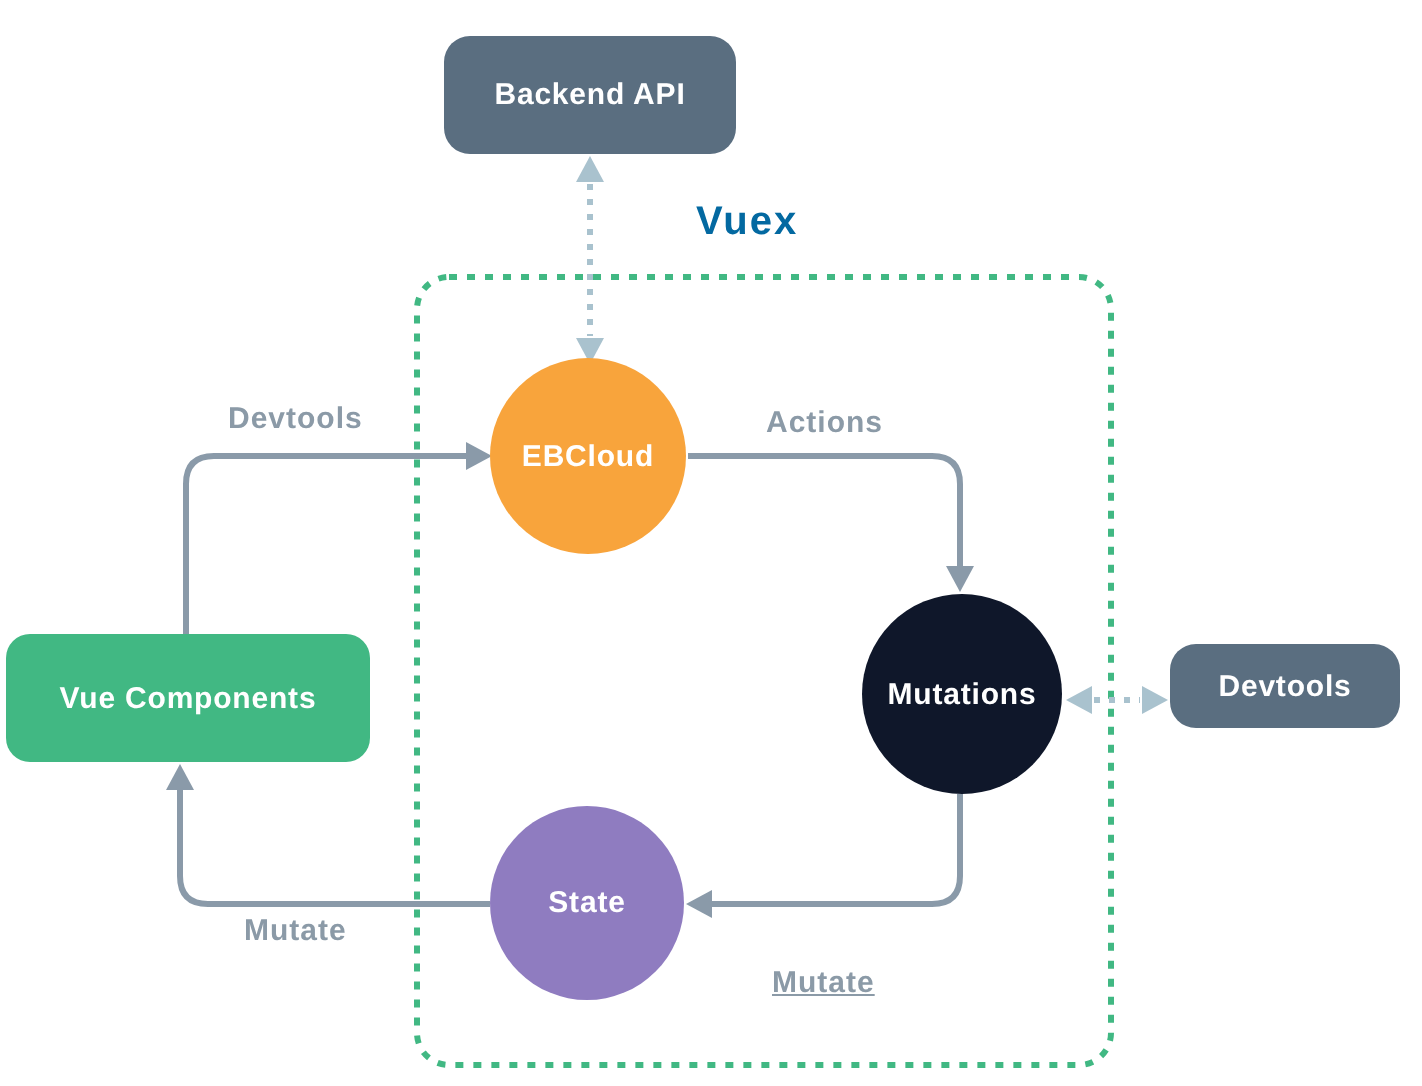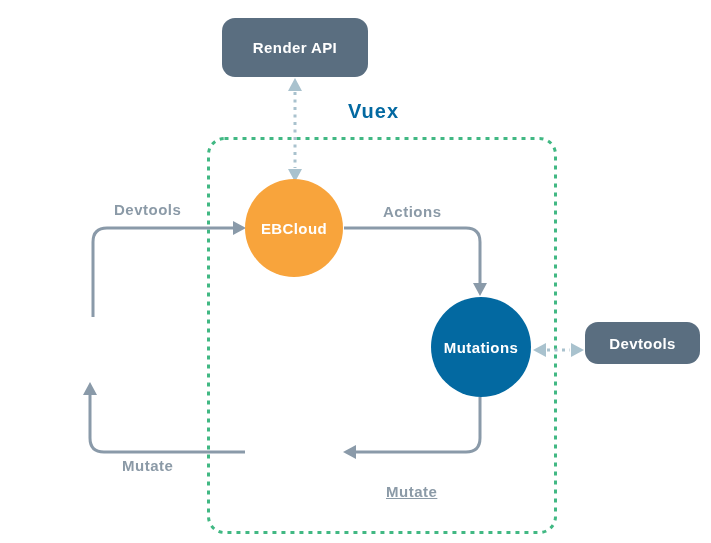--- a/index.html
+++ b/index.html
@@ -37,21 +37,21 @@
     justify-content: center;
     color: #ffffff;
     font-weight: bold;
     font-size: 15px;
     letter-spacing: 0.4px;
   }
   #backend-api  { left: 222px; top: 18px;  width: 146px; height: 59px; }
   #vue-components { left: 3px; top: 317px; width: 182px; height: 64px; }
   #devtools     { left: 585px; top: 322px; width: 115px; height: 42px; }
   #actions   { left: 245px; top: 179px; width: 98px;  height: 98px;  background: #f8a43c; }
-  #mutations { left: 431px; top: 297px; width: 100px; height: 100px; background: #0369a1; }
+  #mutations { left: 431px; top: 297px; width: 100px; height: 100px; background: #0f172a; }
   #state     { left: 245px; top: 403px; width: 97px;  height: 97px;  background: #8f7cc0; }
   .vuex-title {
     position: absolute;
     left: 348px; top: 100px;
     color: #0369a1;
     font-weight: bold;
     font-size: 20px;
     letter-spacing: 1px;
   }
   .edge-label {
@@ -104,36 +104,42 @@
     <path d="M 480 397 L 480 438 Q 480 452 466 452 L 356 452" fill="none" stroke="#8a9aa9" stroke-width="3"></path>
     <polygon points="356,445 356,459 343,452" fill="#8a9aa9"></polygon>
 
     <path d="M 245 452 L 104 452 Q 90 452 90 438 L 90 395" fill="none" stroke="#8a9aa9" stroke-width="3"></path>
     <polygon points="83,395 97,395 90,382" fill="#8a9aa9"></polygon>
   </svg>
 
   <div class="vuex-title">Vuex</div>
 
   <div id="backend-api" class="node-rect slate">
-    <span>Render API</span>
+    <span>Backend API</span>
   </div>
 
+  <div id="vue-components" class="node-rect green-box">
+    <span>Vue Components</span>
+  </div>
 
   <div id="devtools" class="node-rect slate">
     <span>Devtools</span>
   </div>
 
   <div id="actions" class="node-circle">
     <span>EBCloud</span>
   </div>
 
   <div id="mutations" class="node-circle">
     <span>Mutations</span>
   </div>
 
+  <div id="state" class="node-circle">
+    <span>State</span>
+  </div>
 
   <div id="label-dispatch" class="edge-label">Devtools</div>
   <div id="label-commit" class="edge-label">Actions</div>
   <div id="label-mutate" class="edge-label">Mutate</div>
   <div id="label-render" class="edge-label">Mutate</div>
 
 
 </div>
 
 </body></html>

